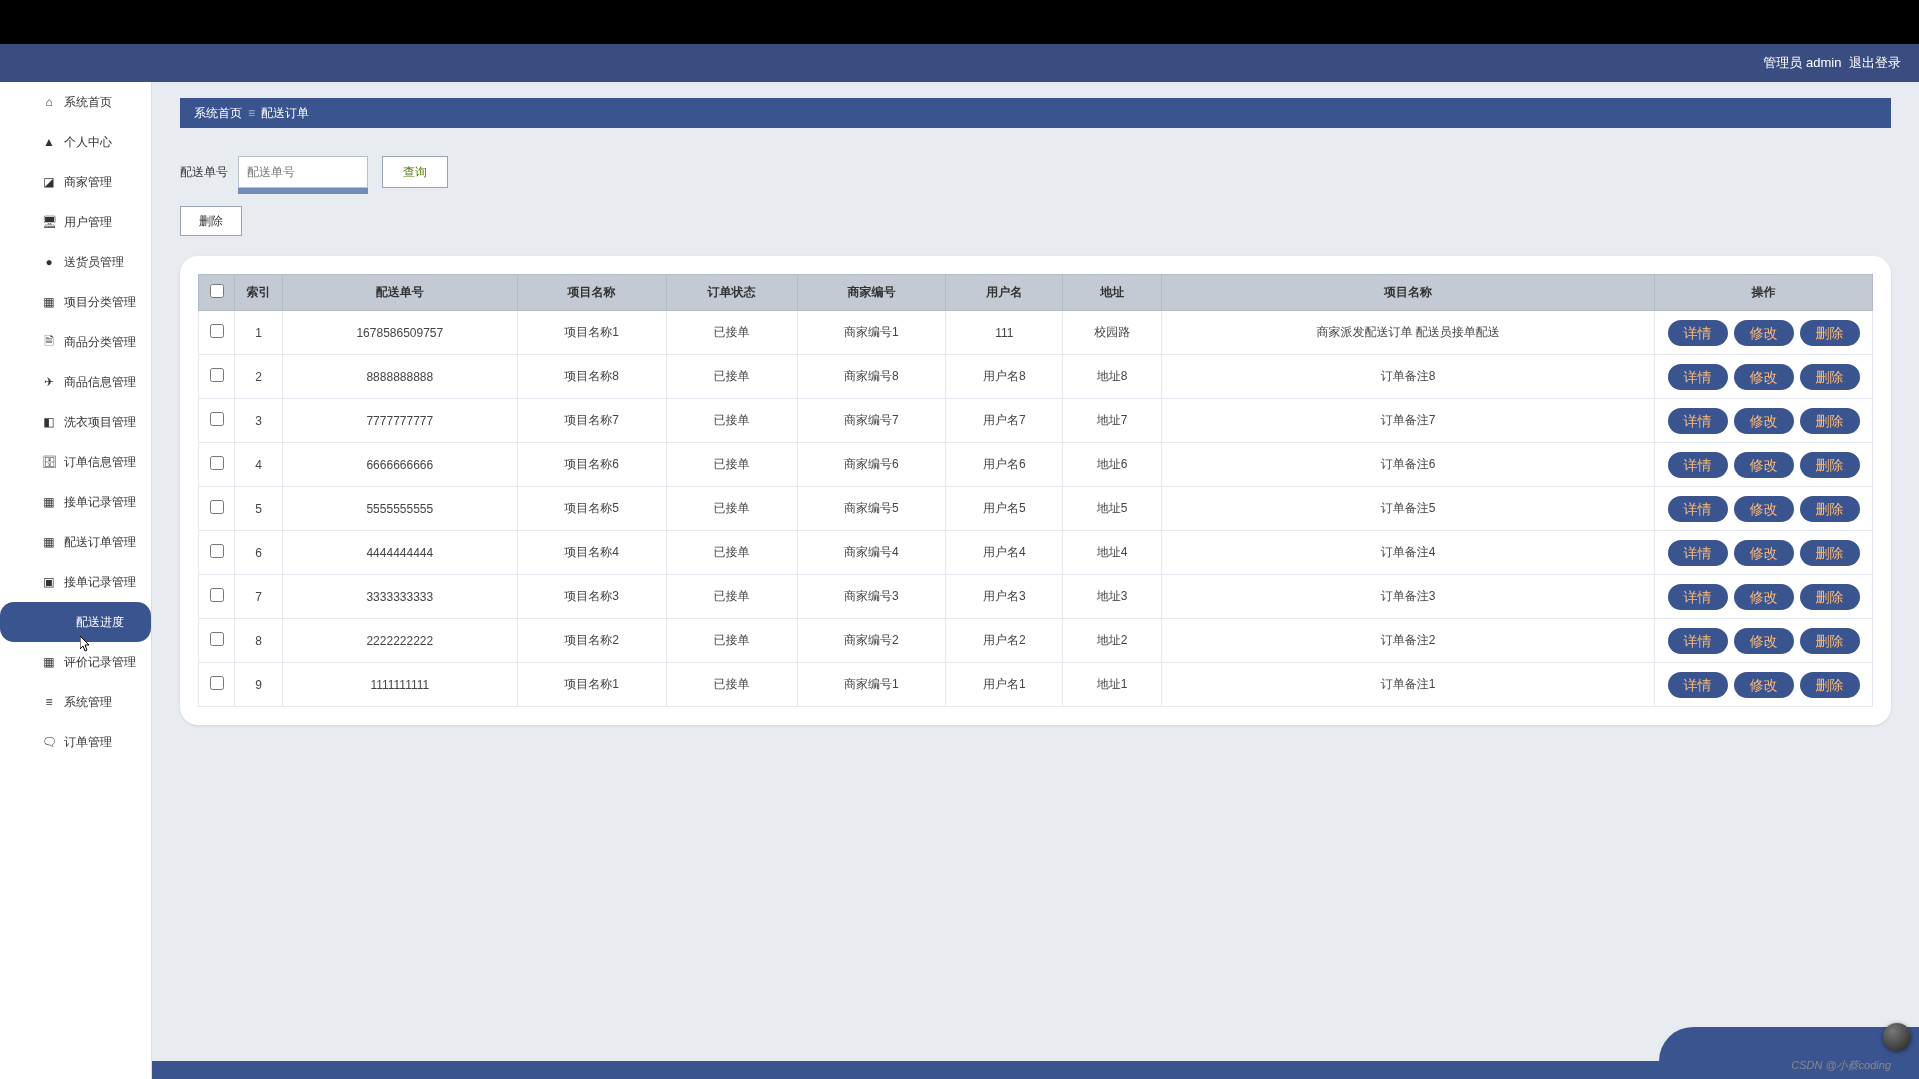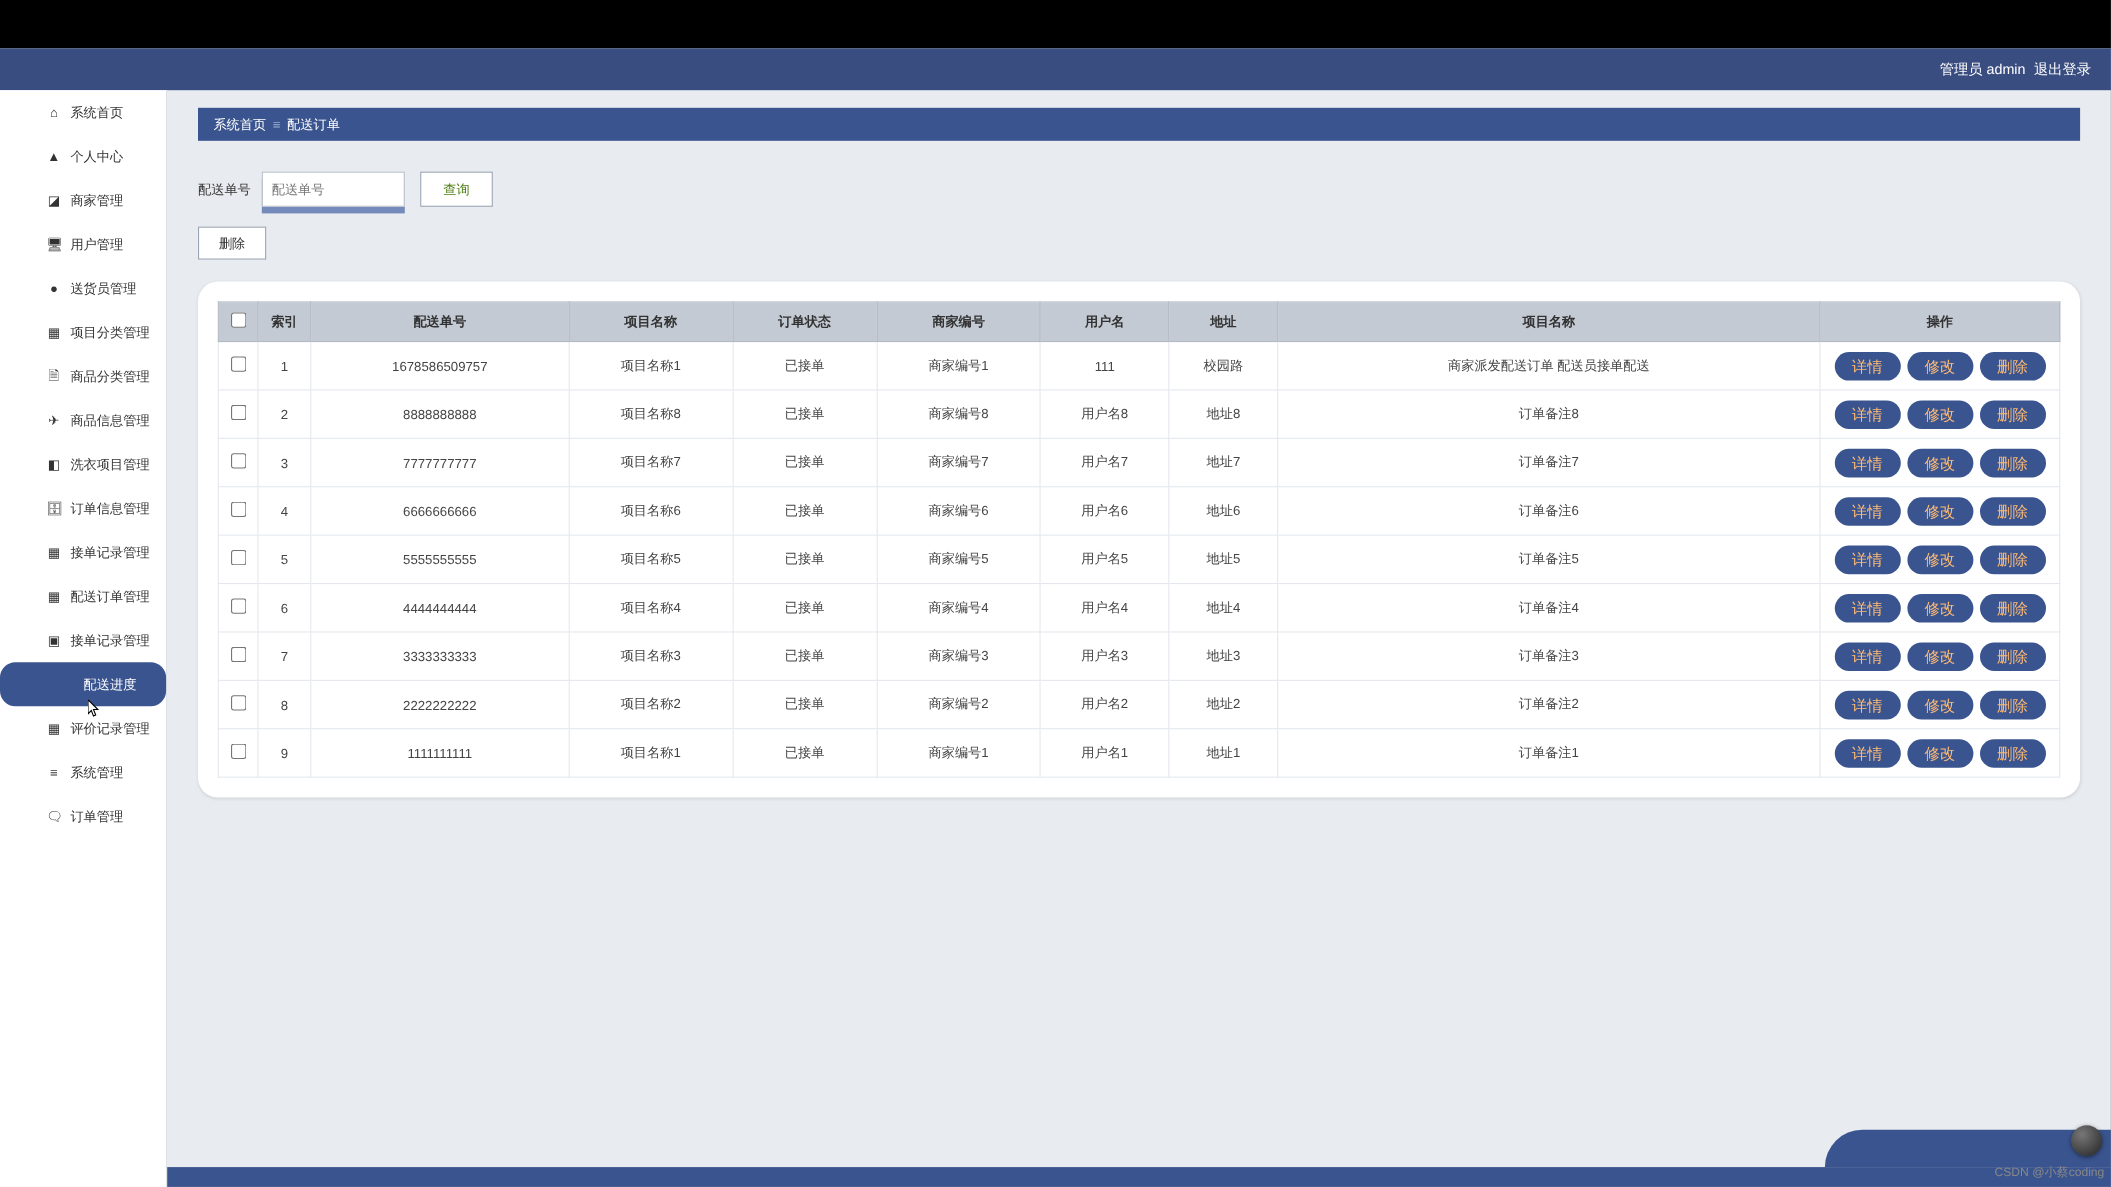--- a/index.html
+++ b/index.html
@@ -28,21 +28,21 @@
 table { width:100%; border-collapse:collapse; font-size:12px; }
 th { background:#c4cad4; height:36px; color:#333; font-weight:700; border:1px solid #b3bac5; }
 td { height:44px; text-align:center; color:#444; border:1px solid #e4e8ee; background:#fff; }
 .chk { width:14px; height:14px; }
 th:first-child, td:first-child { width:36px; }
 th:nth-child(2), td:nth-child(2) { width:48px; }
 th:last-child, td:last-child { width:218px;margin-top:25px; }
 .pill { display:inline-block; background:#3a548f; color:#fdba74; border-radius:14px; height:26px; line-height:26px; padding:0 16px; margin:0 3px; cursor:pointer; font-size:14px; }
 .foot { position:absolute; left:152px; right:0; bottom:0; height:18px; background:#3a548f; }
 .corner { position:absolute; right:0; bottom:18px; width:260px; height:34px; background:#3a548f; border-top-left-radius:34px; }
-.watermark { position:absolute; right:6px; bottom:6px; color:#888; font-size:11px; }
+.watermark { position:absolute; right:28px; bottom:6px; color:#888; font-size:11px;font-style:italic; }
 .cursor { position:absolute; left:80px; top:636px; width:12px; height:16px; pointer-events:none; }
 .cursor svg { width:100%; height:100%; }
 .badge { position:absolute; right:8px; bottom:28px; width:28px; height:28px; border-radius:50%; background:radial-gradient(circle at 35% 30%,#777,#222); box-shadow:0 1px 4px rgba(0,0,0,.5); }
 </style>
 </head>
 <body>
 
 <div class="screen">
   <div class="hdr">
     <div class="hdr-right">

